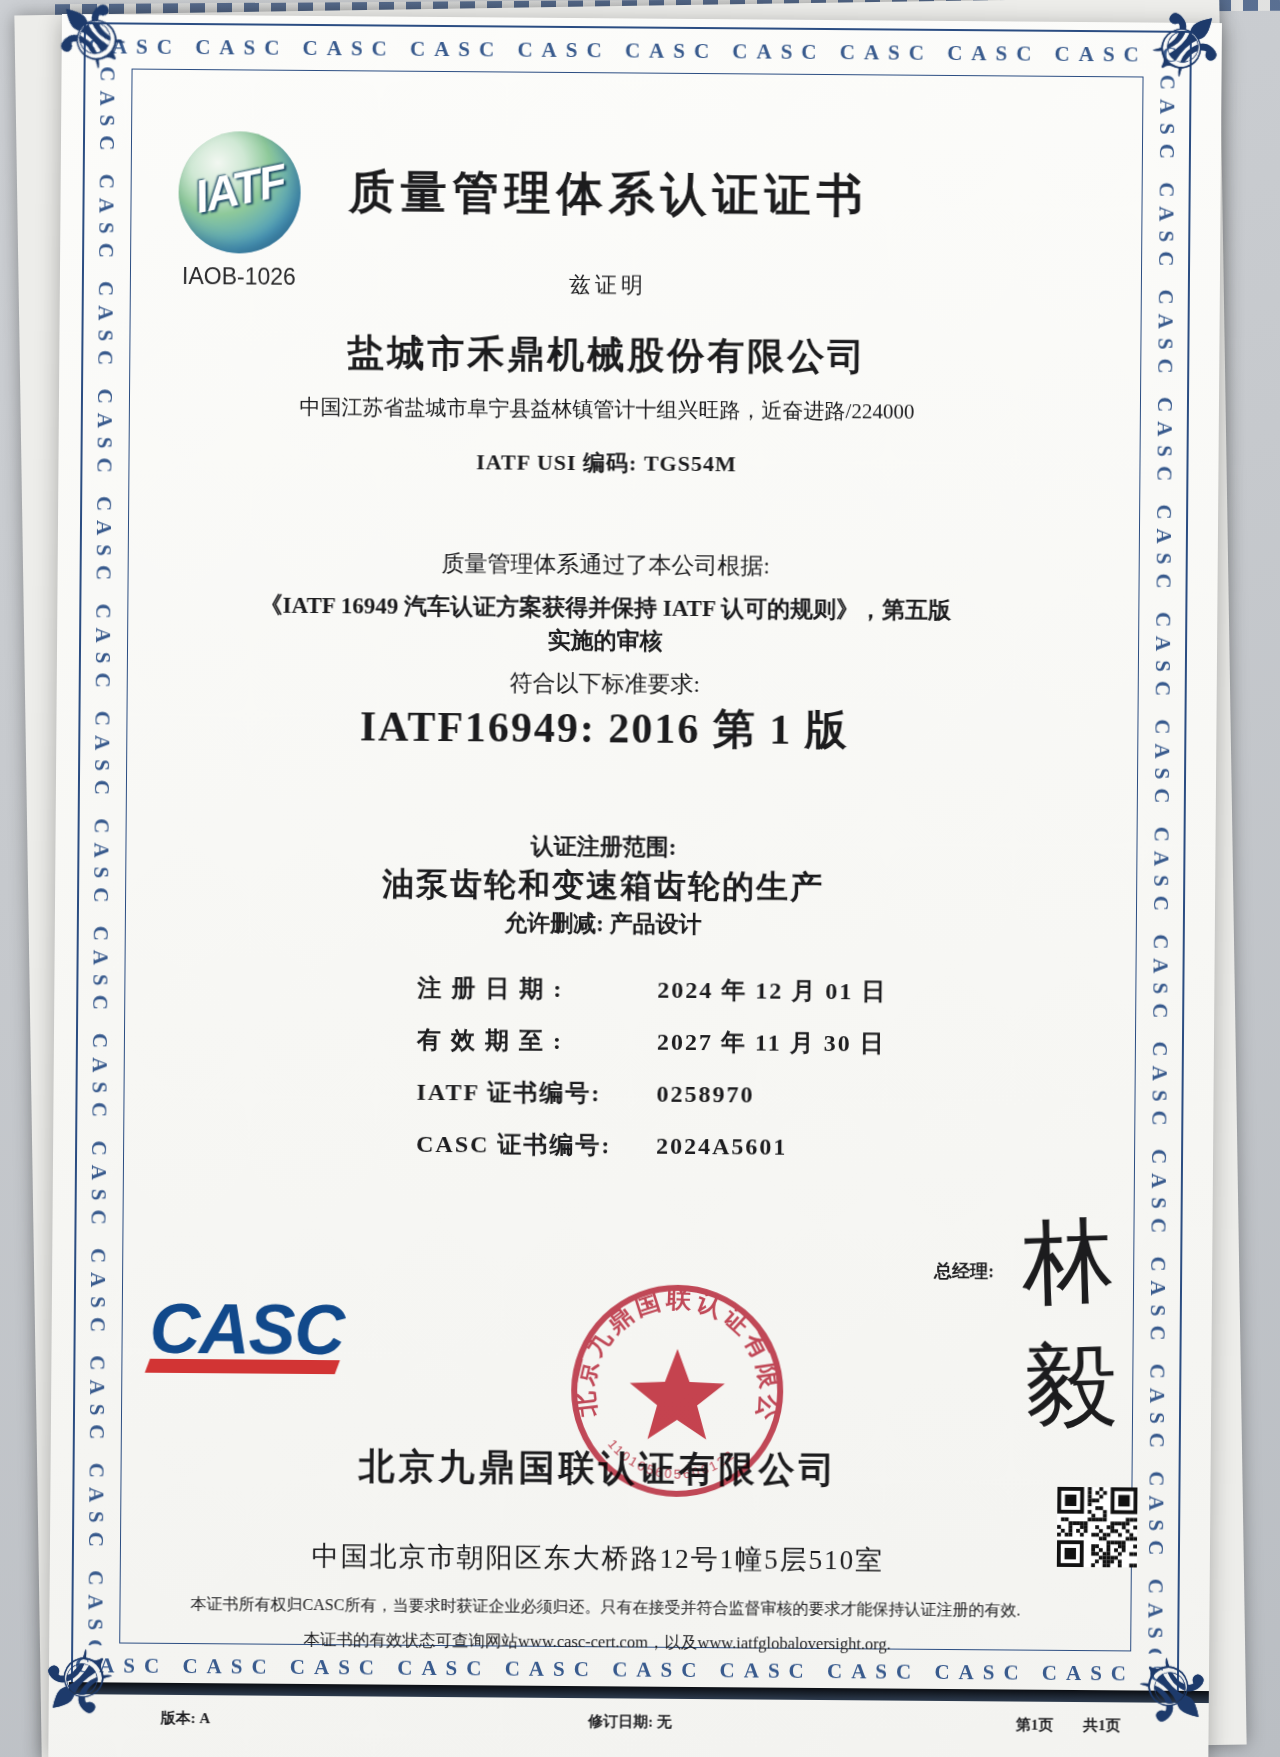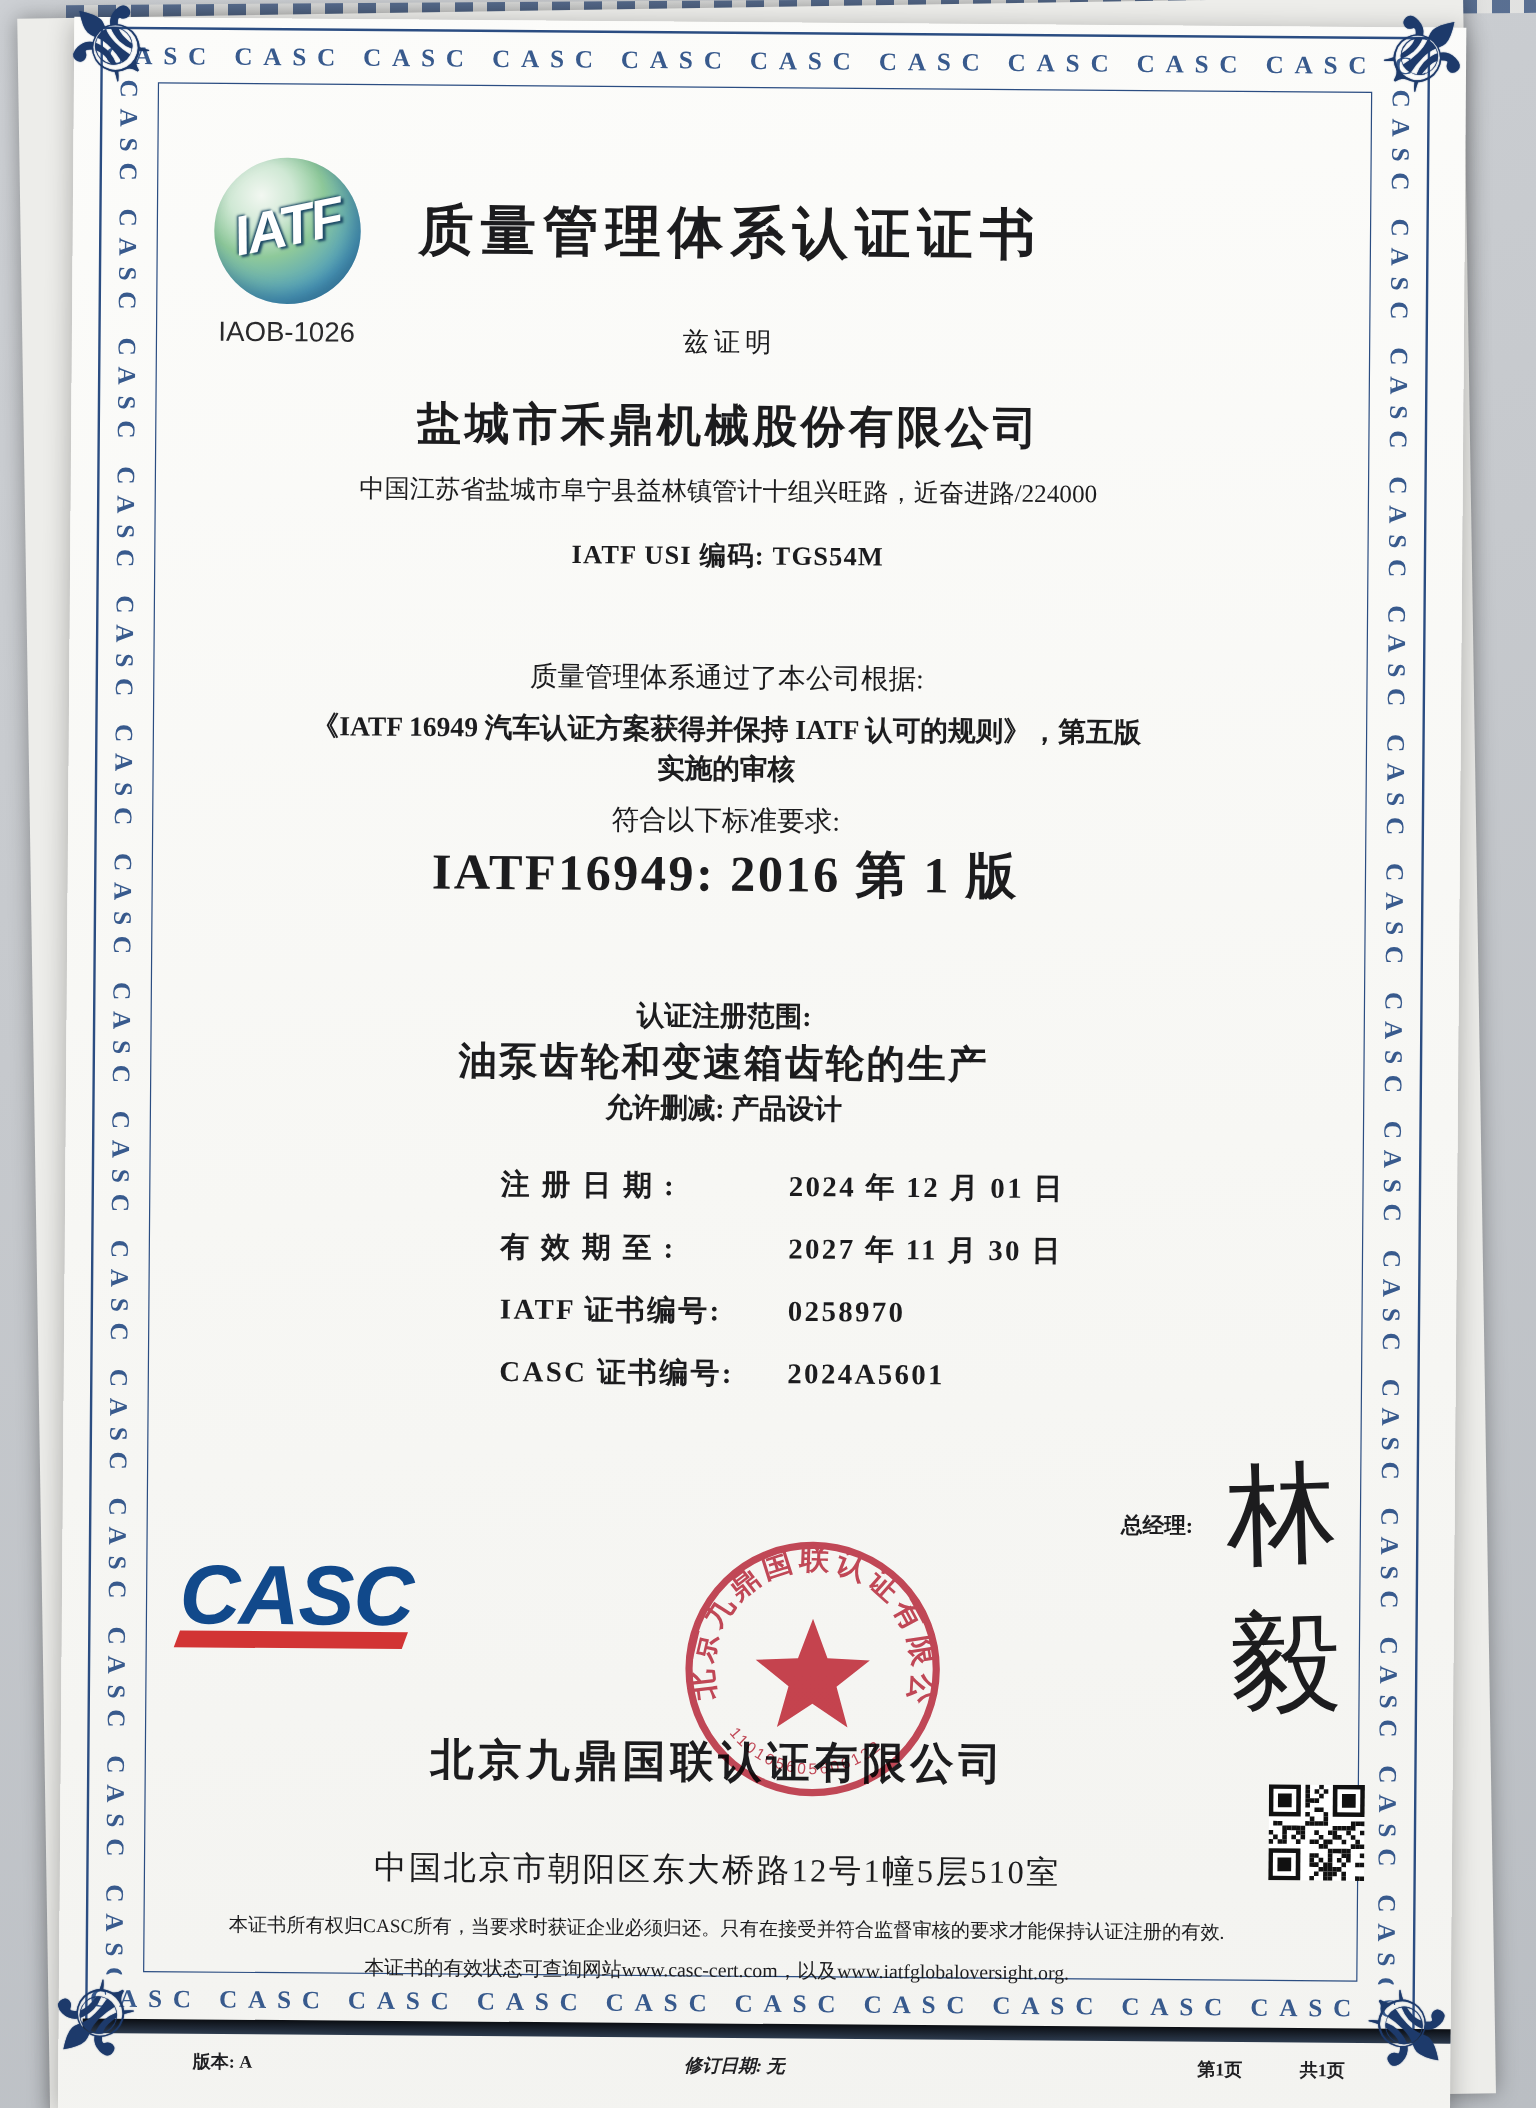--- a/index.html
+++ b/index.html
@@ -76,22 +76,22 @@
   
   .seal{position:absolute;left:437px;top:1197px;width:230px;height:230px;z-index:4;
         opacity:.9;mix-blend-mode:multiply;}
   
   .qr{position:absolute;left:933px;top:1405px;width:80px;height:80px;z-index:1;}
   
   .dark-bar{position:absolute;left:20px;right:0;top:1668px;height:12px;
             background:linear-gradient(#0b0e13,#33415ا5 60%,#2c3a4d);background:linear-gradient(#0b0e13,#2c3a4d);}
   .meta-row{position:absolute;left:0;right:0;top:1694px;display:flex;
             font-size:15px;font-weight:700;color:#1f1f22;padding:0 88px 0 112px;box-sizing:border-box;}
-  .meta-center{margin:0 auto;transform:translateX(30px);font-style:italic;}
-  .meta-right span{margin-left:44px;}
+  .meta-center{margin:0 auto;transform:translateX(30px);}
+  .meta-right span{margin-left:26px;}
 </style>
 </head>
 <body>
 
 <div class="photo">
   <div class="photo-top-edge"></div>
   <div class="sheet-behind"></div>
 
   <div class="page">
 

